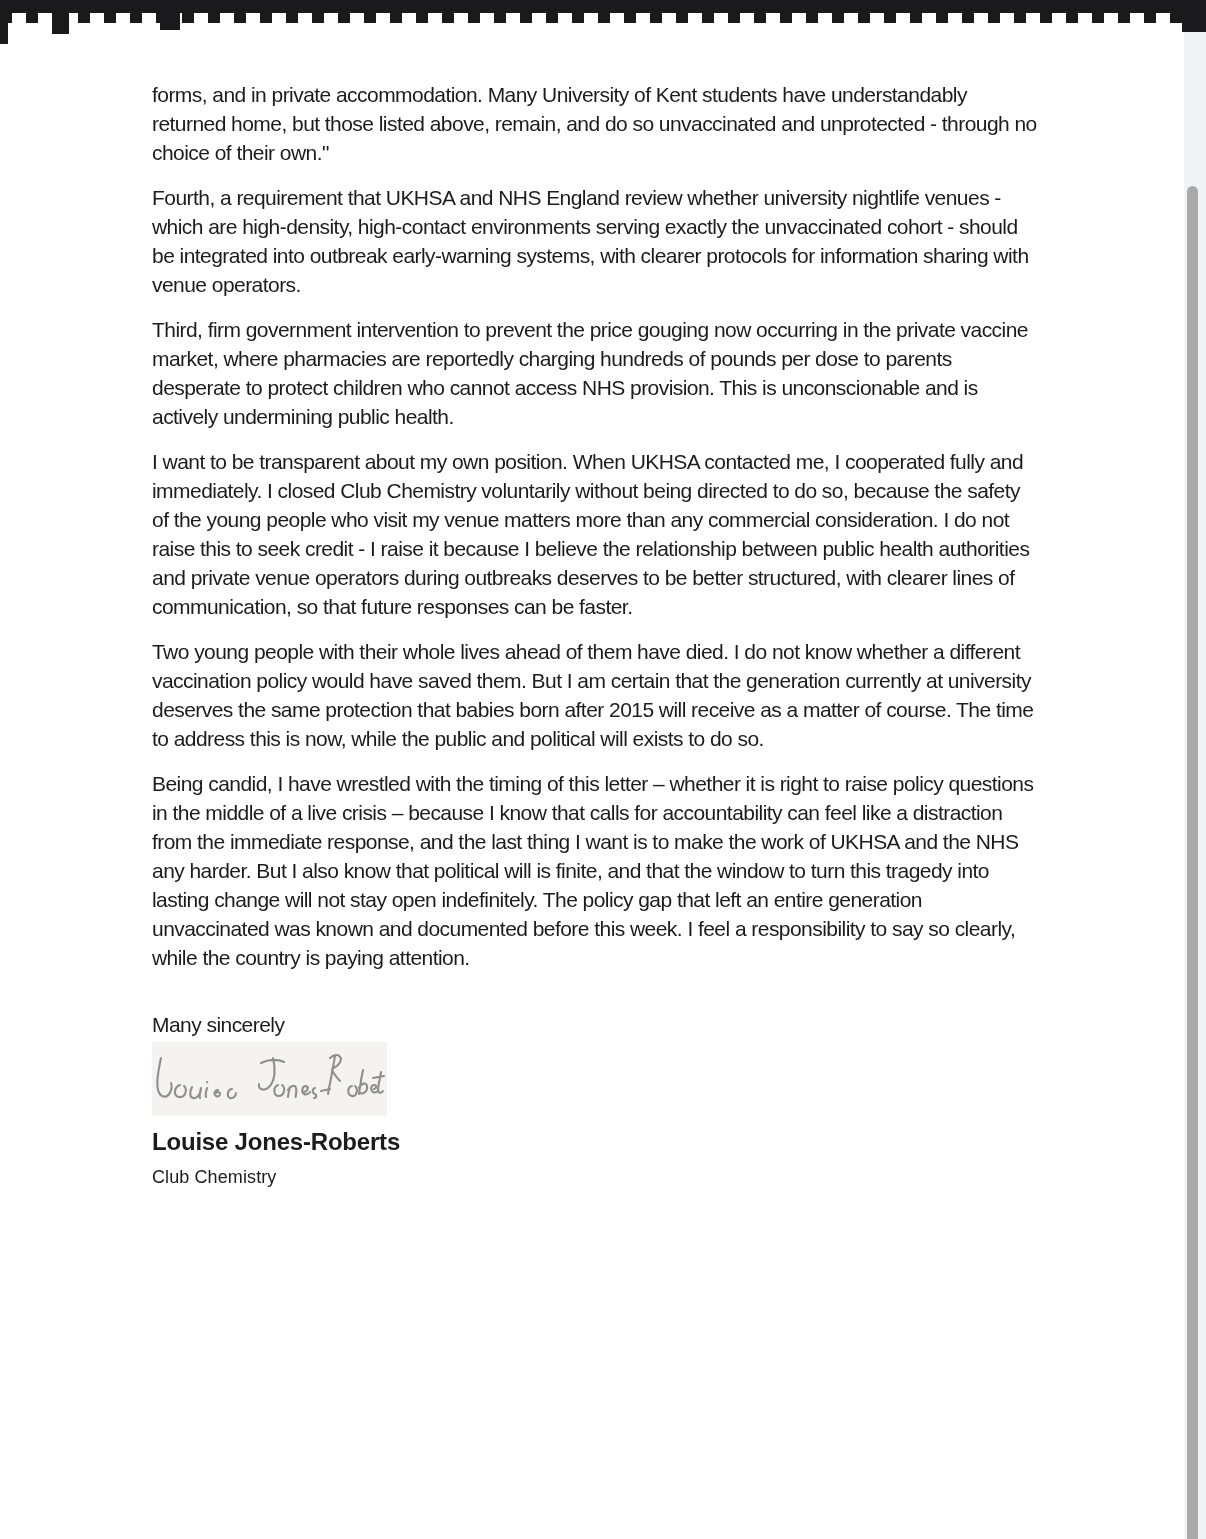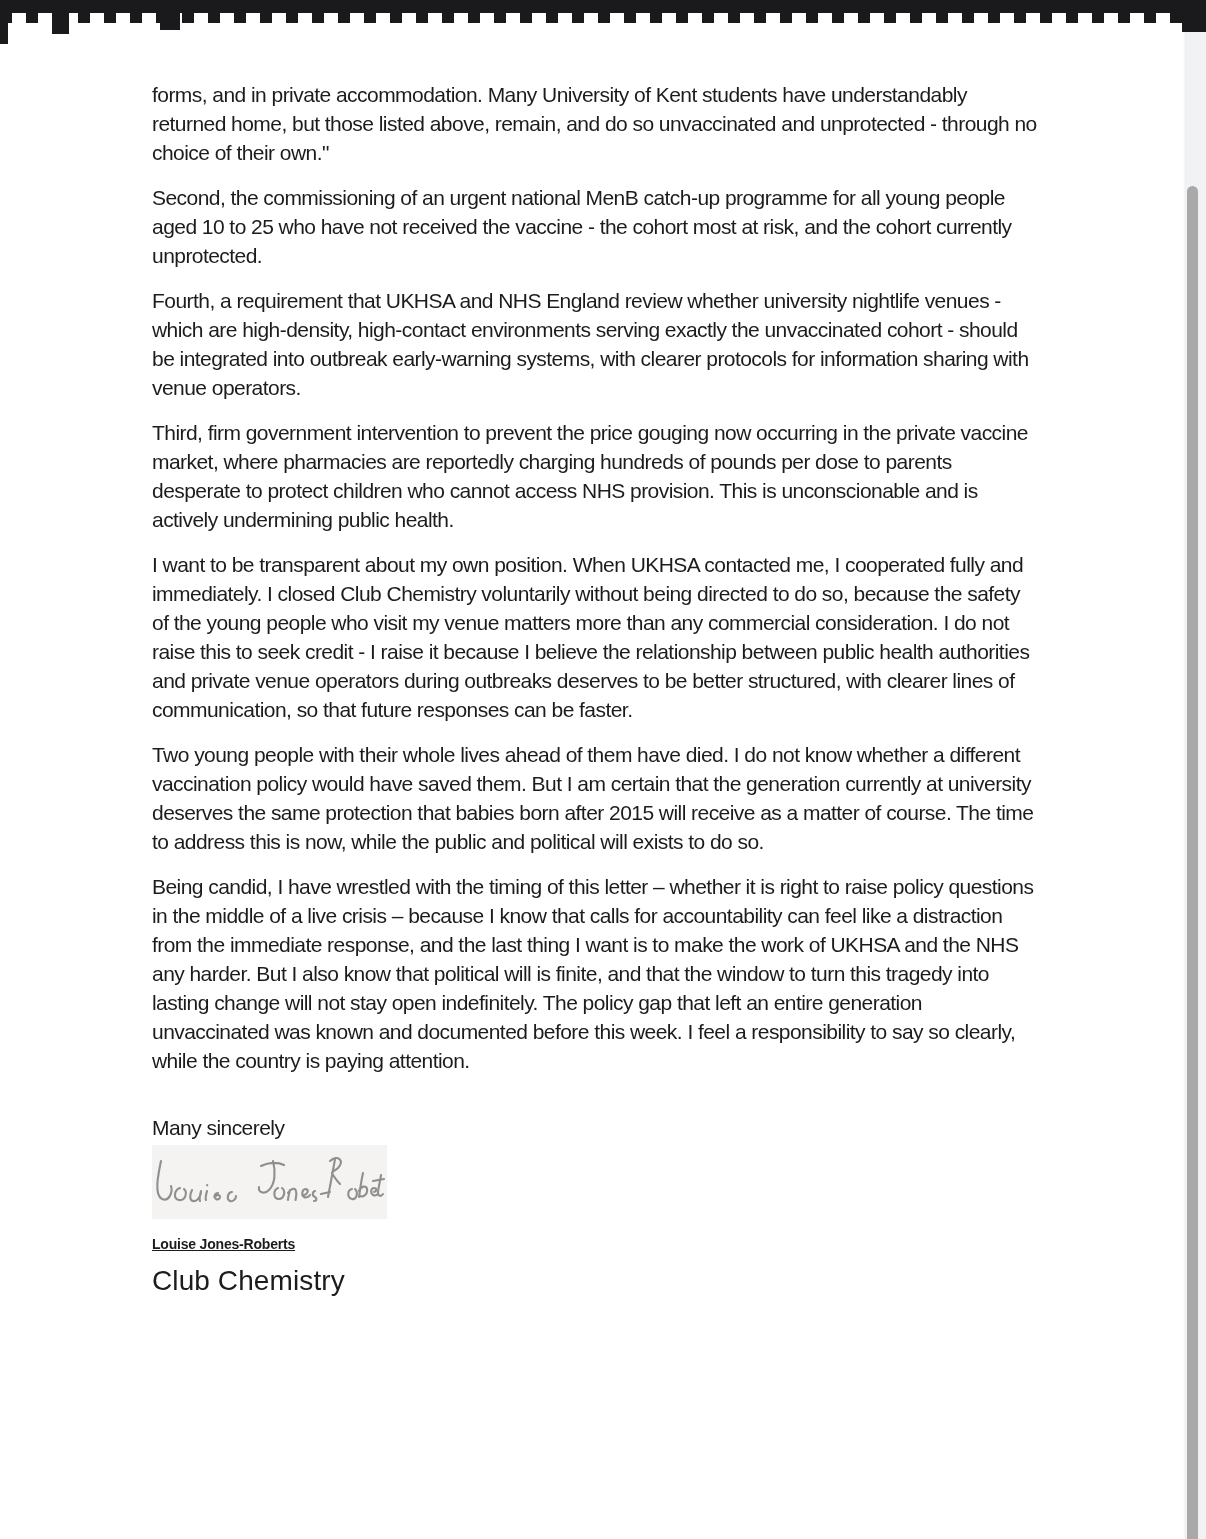--- a/index.html
+++ b/index.html
@@ -78,27 +78,26 @@
   .sig-block {
     margin-top: 3px;
     width: 235px;
     height: 74px;
     background: #f4f3f1;
   }
   .sig-block svg { display: block; }
 
   .sig-name {
     font-weight: 700;
-    font-size: 14px;
+    font-size: 24px;
     letter-spacing: -0.2px;
     margin: 11px 0 0 0 !important;
-    text-decoration: underline;
   }
   .sig-org {
-    font-size: 28px;
+    font-size: 18px;
     letter-spacing: 0.1px;
     margin: 7px 0 0 0 !important;
   }
 </style>
 </head>
 <body>
 
 <div class="screen">
 
   <div class="scroll-track"></div>
@@ -107,21 +106,20 @@
 
   <div class="torn-bar"></div>
   <div class="torn-teeth"></div>
   <div class="torn-blob left"></div>
   <div class="torn-blob a"></div>
   <div class="torn-blob b"></div>
   <div class="torn-blob right"></div>
 
   <div class="letter-body">
     <p>forms, and in private accommodation. Many University of Kent students have understandably returned home, but those listed above, remain, and do so unvaccinated and unprotected - through no choice of their own."</p>
-    <p>Second, the commissioning of an urgent national MenB catch-up programme for all young people aged 10 to 25 who have not received the vaccine - the cohort most at risk, and the cohort currently unprotected.</p>
     <p>Fourth, a requirement that UKHSA and NHS England review whether university nightlife venues - which are high-density, high-contact environments serving exactly the unvaccinated cohort - should be integrated into outbreak early-warning systems, with clearer protocols for information sharing with venue operators.</p>
     <p>Third, firm government intervention to prevent the price gouging now occurring in the private vaccine market, where pharmacies are reportedly charging hundreds of pounds per dose to parents desperate to protect children who cannot access NHS provision. This is unconscionable and is actively undermining public health.</p>
     <p>I want to be transparent about my own position. When UKHSA contacted me, I cooperated fully and immediately. I closed Club Chemistry voluntarily without being directed to do so, because the safety of the young people who visit my venue matters more than any commercial consideration. I do not raise this to seek credit - I raise it because I believe the relationship between public health authorities and private venue operators during outbreaks deserves to be better structured, with clearer lines of communication, so that future responses can be faster.</p>
     <p>Two young people with their whole lives ahead of them have died. I do not know whether a different vaccination policy would have saved them. But I am certain that the generation currently at university deserves the same protection that babies born after 2015 will receive as a matter of course. The time to address this is now, while the public and political will exists to do so.</p>
     <p>Being candid, I have wrestled with the timing of this letter – whether it is right to raise policy questions in the middle of a live crisis – because I know that calls for accountability can feel like a distraction from the immediate response, and the last thing I want is to make the work of UKHSA and the NHS any harder. But I also know that political will is finite, and that the window to turn this tragedy into lasting change will not stay open indefinitely. The policy gap that left an entire generation unvaccinated was known and documented before this week. I feel a responsibility to say so clearly, while the country is paying attention.</p>
 
     <p class="valediction">Many sincerely</p>
 
     <div class="sig-block" aria-label="Louise Jones-Roberts">
       <svg width="235" height="74" viewBox="0 0 235 74" xmlns="http://www.w3.org/2000/svg">

